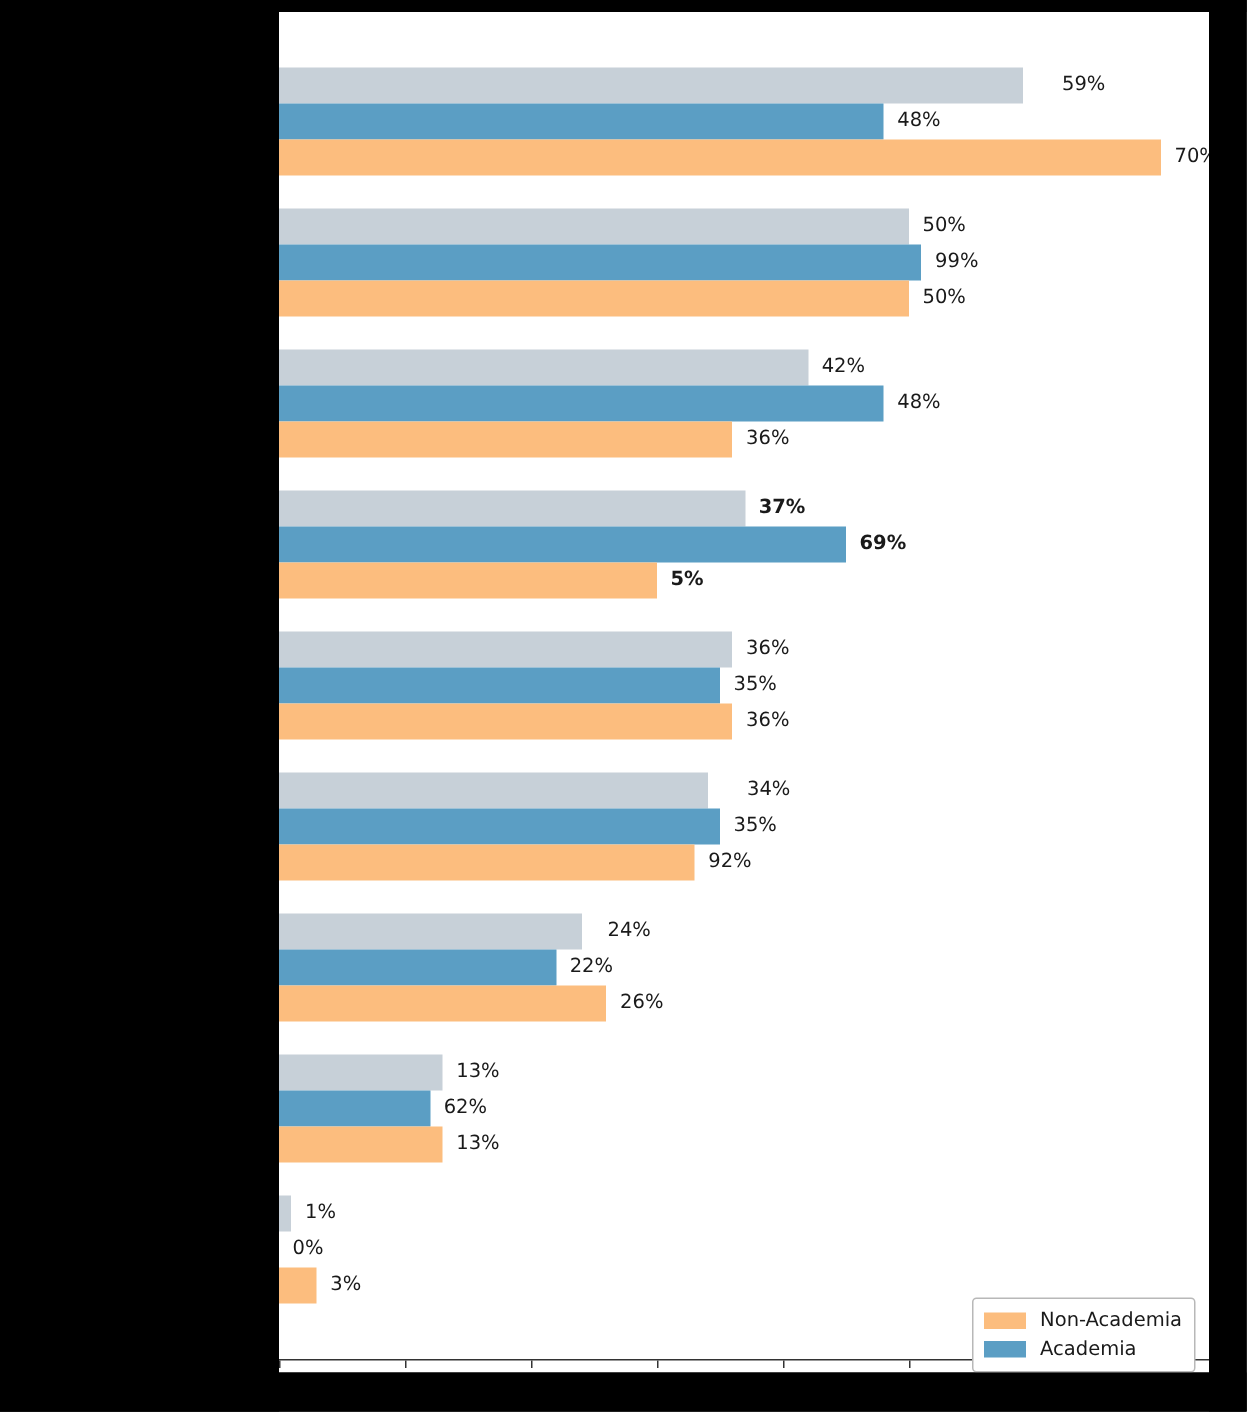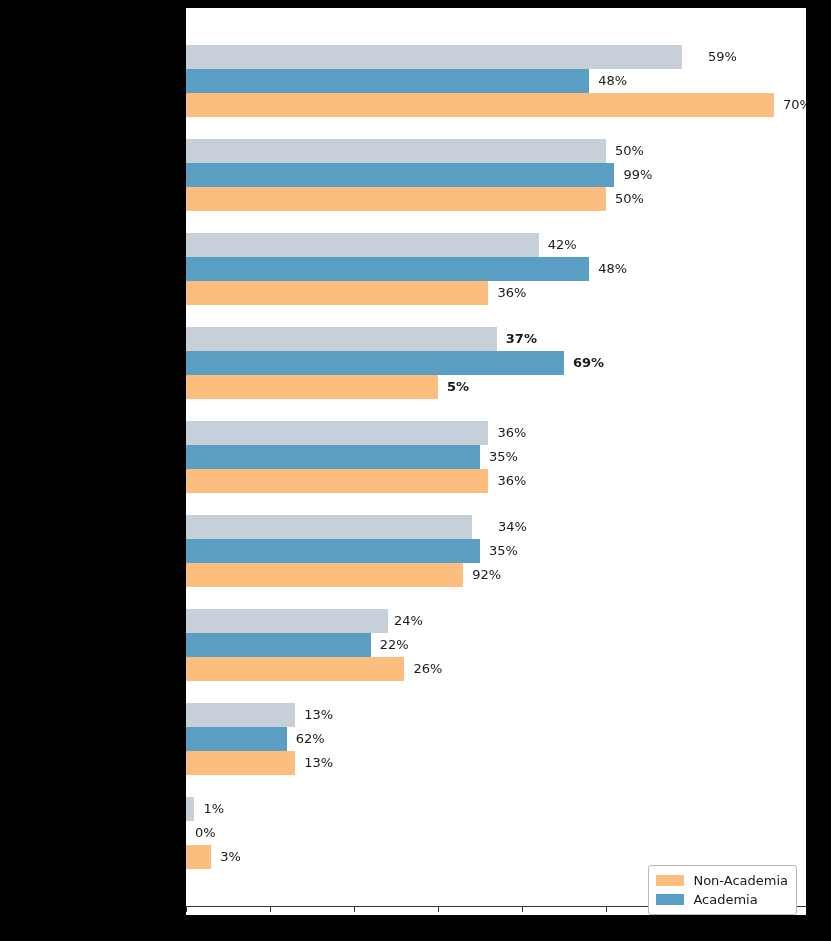--- a/index.html
+++ b/index.html
@@ -216,21 +216,21 @@
           <div class="barlabel" style="left: 303px;">35%</div>
         </div>
         <div class="barrow" style="top: 48px;">
           <div class="bar" style="width: 277.2px; background: rgb(252, 189, 126);"></div>
           <div class="barlabel" style="left: 286.2px;">92%</div>
         </div>
       </div>
       <div class="group" style="top: 601px; height: 72px;">
         <div class="barrow" style="top: 0px;">
           <div class="bar" style="width: 201.6px; background: rgb(199, 208, 216);"></div>
-          <div class="barlabel" style="left: 208px; text-align: right;">24%</div>
+          <div class="barlabel" style="left: 219px; text-align: right;">24%</div>
         </div>
         <div class="barrow" style="top: 24px;">
           <div class="bar" style="width: 184.8px; background: rgb(91, 158, 196);"></div>
           <div class="barlabel" style="left: 193.8px;">22%</div>
         </div>
         <div class="barrow" style="top: 48px;">
           <div class="bar" style="width: 218.4px; background: rgb(252, 189, 126);"></div>
           <div class="barlabel" style="left: 227.4px;">26%</div>
         </div>
       </div>

